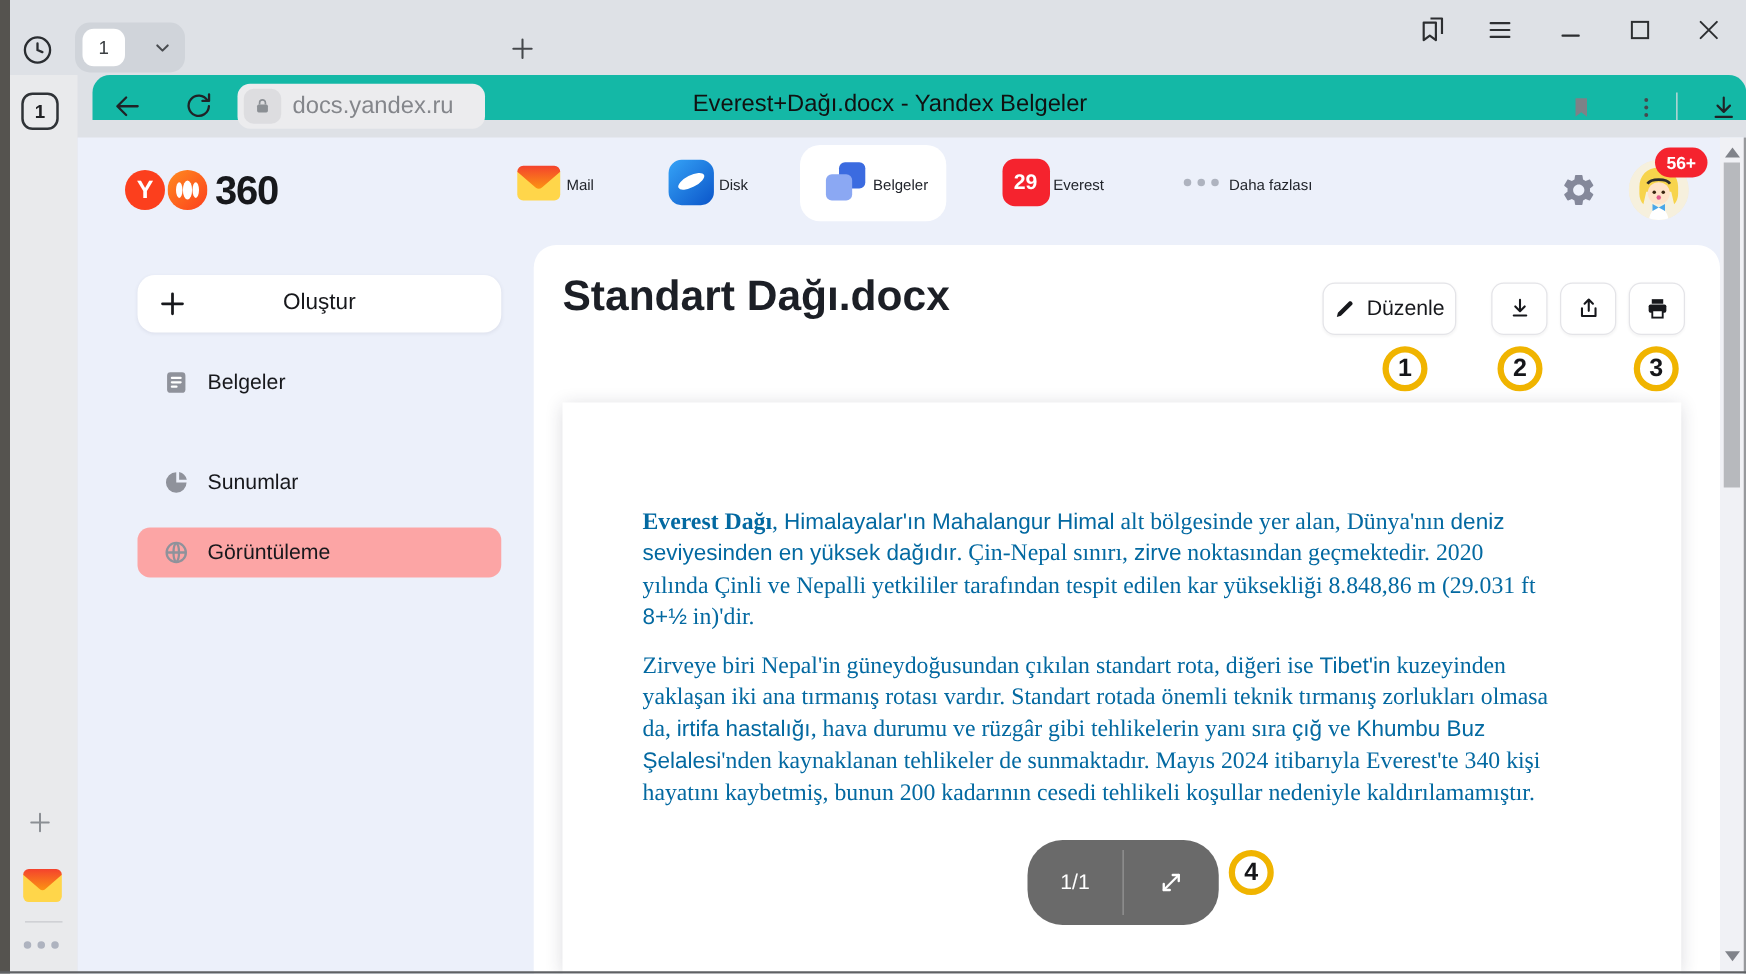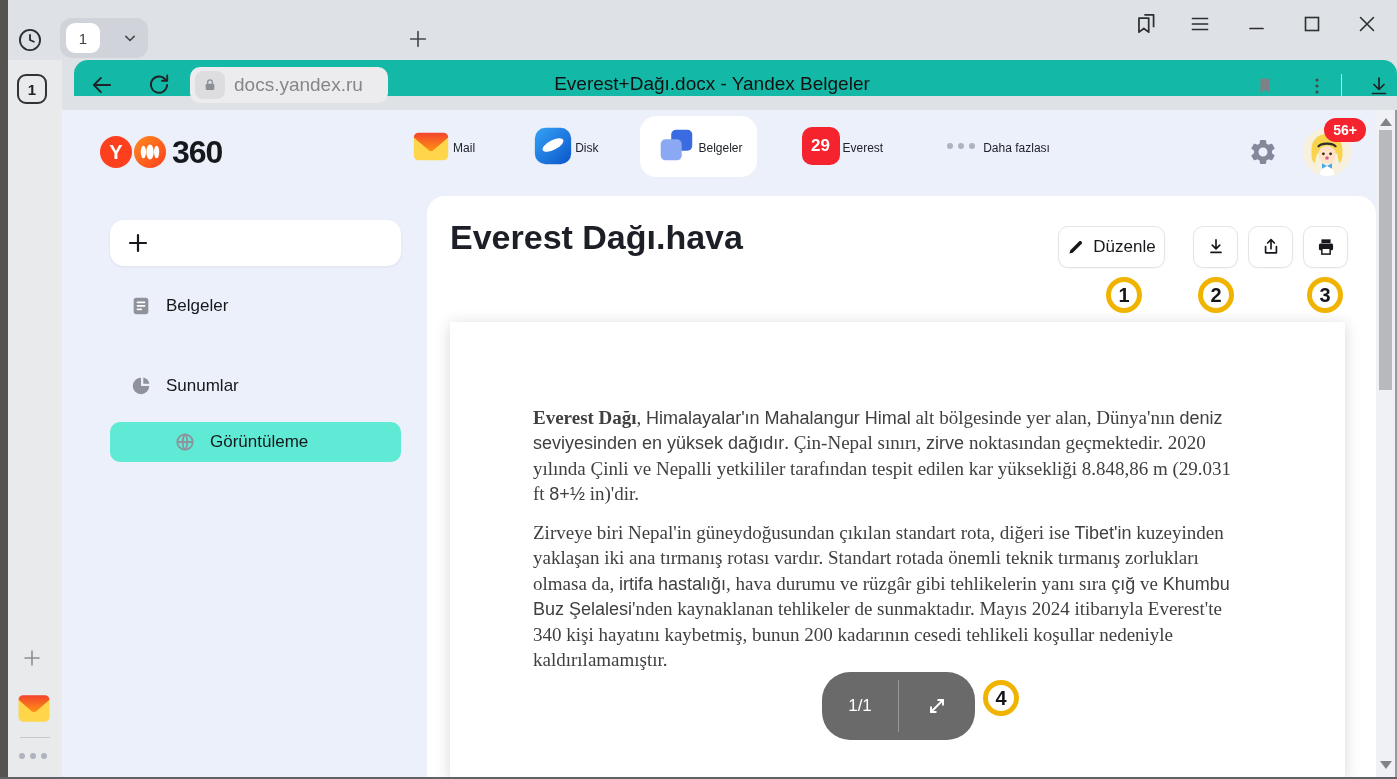--- a/index.html
+++ b/index.html
@@ -87,21 +87,21 @@
       justify-content:center; padding:0 8px; z-index:5; }
 
   
   .create-btn { position:absolute; left:48px; top:110px; width:291px; height:46px; background:#fff;
       border-radius:14px; box-shadow:0 1px 3px rgba(60,60,90,.08); }
   .create-btn .plus { position:absolute; left:16px; top:11px; width:24px; height:24px; }
   .create-btn .clabel { position:absolute; left:0; right:0; top:11px; text-align:center; font-size:18px;
       font-weight:500; color:#17181c; }
   .side-item { position:absolute; left:48px; width:291px; height:40px; display:flex; align-items:center;
       border-radius:10px; }
-  .side-item.active { background:#5eead4;padding-left:44px; }
+  .side-item.active { background:#fca5a5; }
   .side-item .sicon { width:22px; height:22px; margin-left:20px; }
   .side-item .slabel { margin-left:14px; font-size:17px; color:#17181c; }
 
   
   .content-card { position:absolute; left:365px; top:86px; right:21px; bottom:0; background:#fff;
       border-radius:18px 18px 0 0; }
   .doc-title { position:absolute; left:23px; top:22px; font-size:34px; font-weight:bold; color:#1c1f26; }
   .btn { position:absolute; top:30px; height:42px; background:#fff; border:1px solid #e4e4e8;
       border-radius:10px; box-shadow:0 1px 2px rgba(0,0,0,.04); display:flex; align-items:center;
       justify-content:center; }
@@ -113,22 +113,22 @@
   .ann { position:absolute; width:36px; height:36px; border-radius:50%; background:#fff;
       border:5px solid #f0b400; display:flex; align-items:center; justify-content:center;
       font-size:20px; font-weight:bold; color:#15161a; z-index:20; }
   .ann1 { left:679px; top:81px; }
   .ann2 { left:771px; top:81px; }
   .ann3 { left:880px; top:81px; }
   .ann4 { left:556px; top:484px; }
 
   .docpage { position:absolute; left:23px; top:126px; width:895px; bottom:0; background:#fff;
       box-shadow:0 2px 14px rgba(40,40,60,.18); }
-  .doc-text { padding:83px 103px 0 83px; font-family:"Liberation Serif", serif; font-size:19px;
-      line-height:1.34; color:#404040; }
+  .doc-text { padding:83px 103px 0 64px; font-family:"Liberation Serif", serif; font-size:19px;
+      line-height:1.34; color:#0369a1; }
   .doc-text p { margin:0 0 13px 0; }
   .r-sans { font-family:"Liberation Sans", sans-serif; font-size:18px; }
   .r-bold { font-weight:bold; }
 
   .page-pill { position:absolute; left:395px; top:476px; width:153px; height:68px; border-radius:28px;
       background:rgba(97,97,97,.94); display:flex; align-items:center; z-index:15; }
   .page-pill .pnum { width:76px; text-align:center; color:#fff; font-size:17px; }
   .page-pill .pdiv { width:1px; height:52px; background:rgba(255,255,255,.30); }
   .page-pill .pexpand { flex:1; display:flex; align-items:center; justify-content:center; }
 
@@ -375,20 +375,21 @@
       </svg>
     </div>
     <div class="avatar-badge">56+</div>
 
     <div class="create-btn">
       <div class="plus">
         <svg width="24" height="24" viewBox="0 0 24 24">
             <path d="M12 4v16M4 12h16" stroke="#17181c" stroke-width="2.2" stroke-linecap="round"></path>
           </svg>
       </div>
+      <div class="clabel">Oluştur</div>
     </div>
 
     <div class="side-item" style="top:176px;">
       <div class="sicon">
         <svg width="22" height="22" viewBox="0 0 24 24">
           <rect x="4" y="3" width="16" height="18" rx="3" fill="#8f929b"></rect>
           <rect x="7.2" y="7" width="9.6" height="2" rx="1" fill="#fff"></rect>
           <rect x="7.2" y="10.8" width="9.6" height="2" rx="1" fill="#fff"></rect>
           <rect x="7.2" y="14.6" width="6" height="2" rx="1" fill="#fff"></rect>
         </svg>
@@ -411,21 +412,21 @@
       <div class="sicon">
         <svg width="22" height="22" viewBox="0 0 24 24">
           <circle cx="12" cy="12" r="8.4" fill="none" stroke="#8f929b" stroke-width="2"></circle>
           <path d="M12 3.6c3.2 2.3 3.2 14.5 0 16.8M12 3.6c-3.2 2.3-3.2 14.5 0 16.8M3.8 12h16.4" fill="none" stroke="#8f929b" stroke-width="2"></path>
         </svg>
       </div>
       <div class="slabel">Görüntüleme</div>
     </div>
 
     <div class="content-card">
-      <div class="doc-title">Everest Dağı.hava</div>
+      <div class="doc-title">Standart Dağı.docx</div>
 
       <div class="btn btn-edit">
         <svg width="17" height="17" viewBox="0 0 18 18">
           <path d="M2.6 15.4l.9-3.5L13 2.4c.5-.5 1.4-.5 1.9 0l.7.7c.5.5.5 1.4 0 1.9l-9.5 9.5-3.5.9z" fill="#17181c"></path>
         </svg>
         <span>Düzenle</span>
       </div>
 
       <div class="btn btn-dl">
         <svg width="20" height="20" viewBox="0 0 24 24">

